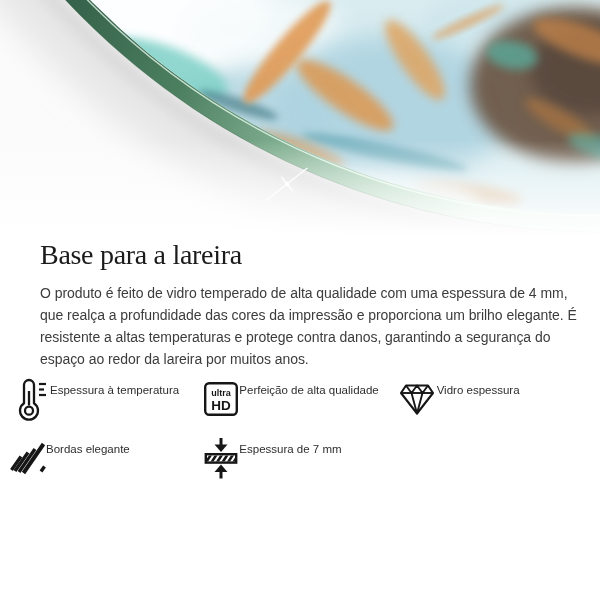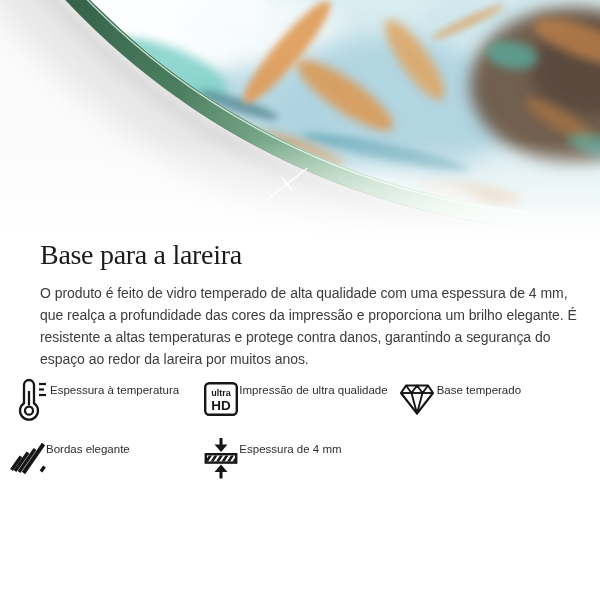--- a/index.html
+++ b/index.html
@@ -158,34 +158,34 @@
     </div>
 
     <div class="feature">
       <div class="ficon">
         <svg width="36" height="36" viewBox="0 0 36 36">
           <rect class="icon-stroke" stroke-width="2.4" x="2.2" y="2.2" width="31.6" height="31.6" rx="4"></rect>
           <text x="18" y="15" text-anchor="middle" font-family="Liberation Sans, sans-serif" font-size="9" font-weight="600" fill="#161616">ultra</text>
           <text x="18" y="28.5" text-anchor="middle" font-family="Liberation Sans, sans-serif" font-size="13.5" font-weight="700" fill="#161616">HD</text>
         </svg>
       </div>
-      <div class="flabel">Impressão de ultra qualidade</div>
+      <div class="flabel">Perfeição de alta qualidade</div>
     </div>
 
 
     <div class="feature">
       <div class="ficon">
         <svg width="40" height="36" viewBox="0 0 40 36">
           <path class="icon-stroke" stroke-width="2.1" stroke-linejoin="round" d="M9 4.5 H31 L36 12 L20 32.5 L4 12 Z"></path>
           <line class="icon-stroke" stroke-width="1.9" x1="4" y1="12" x2="36" y2="12"></line>
           <path class="icon-stroke" stroke-width="1.9" stroke-linejoin="round" d="M9 4.5 L14.5 12 L20 4.5 L25.5 12 L31 4.5"></path>
           <path class="icon-stroke" stroke-width="1.9" stroke-linejoin="round" d="M14.5 12 L20 32.5 L25.5 12"></path>
         </svg>
       </div>
-      <div class="flabel">Base temperado</div>
+      <div class="flabel">Vidro espessura</div>
     </div>
 
     <div class="feature">
       <div class="ficon">
         <svg width="36" height="34" viewBox="0 0 36 34">
           <line class="icon-stroke" stroke-width="4" x1="13.5" y1="32" x2="33.5" y2="3"></line>
           <line class="icon-stroke" stroke-width="3.4" x1="9" y1="31" x2="25" y2="8"></line>
           <line class="icon-stroke" stroke-width="3.4" x1="5" y1="30" x2="18" y2="11.5"></line>
           <line class="icon-stroke" stroke-width="3.4" x1="1.5" y1="29" x2="11" y2="15.5"></line>
           <line class="icon-stroke" stroke-width="3.4" x1="31" y1="30.5" x2="34.5" y2="25.5"></line>
@@ -210,17 +210,17 @@
             <line class="icon-stroke" stroke-width="2.6" x1="7.5" y1="27" x2="14.5" y2="16"></line>
             <line class="icon-stroke" stroke-width="2.6" x1="13" y1="27" x2="20" y2="16"></line>
             <line class="icon-stroke" stroke-width="2.6" x1="18.5" y1="27" x2="25.5" y2="16"></line>
             <line class="icon-stroke" stroke-width="2.6" x1="24" y1="27" x2="31" y2="16"></line>
             <line class="icon-stroke" stroke-width="2.6" x1="29.5" y1="27" x2="36.5" y2="16"></line>
           </g>
           <polygon points="11.5,35 24.5,35 18,27.5" fill="#161616"></polygon>
           <line class="icon-stroke" stroke-width="3" x1="18" y1="34.5" x2="18" y2="41.5"></line>
         </svg>
       </div>
-      <div class="flabel">Espessura de 4 mm</div>
+      <div class="flabel">Espessura de 7 mm</div>
     </div>
 
   </div>
 </div>
 
 </body></html>

